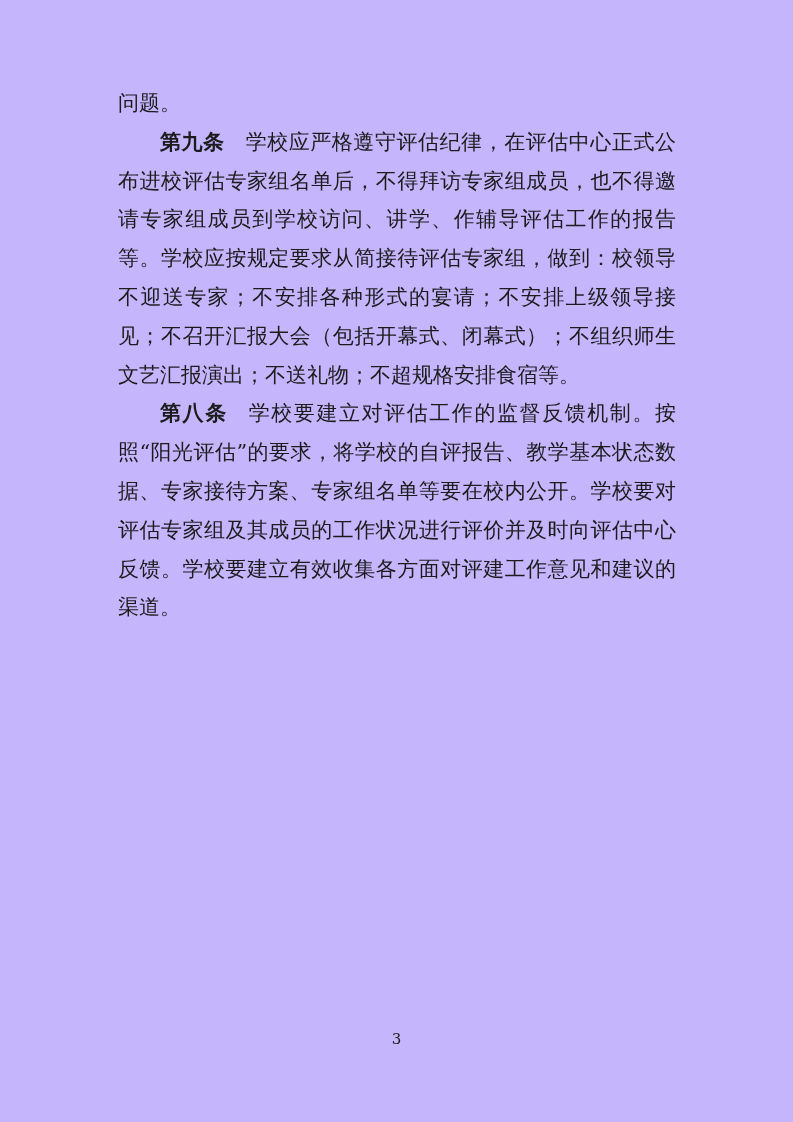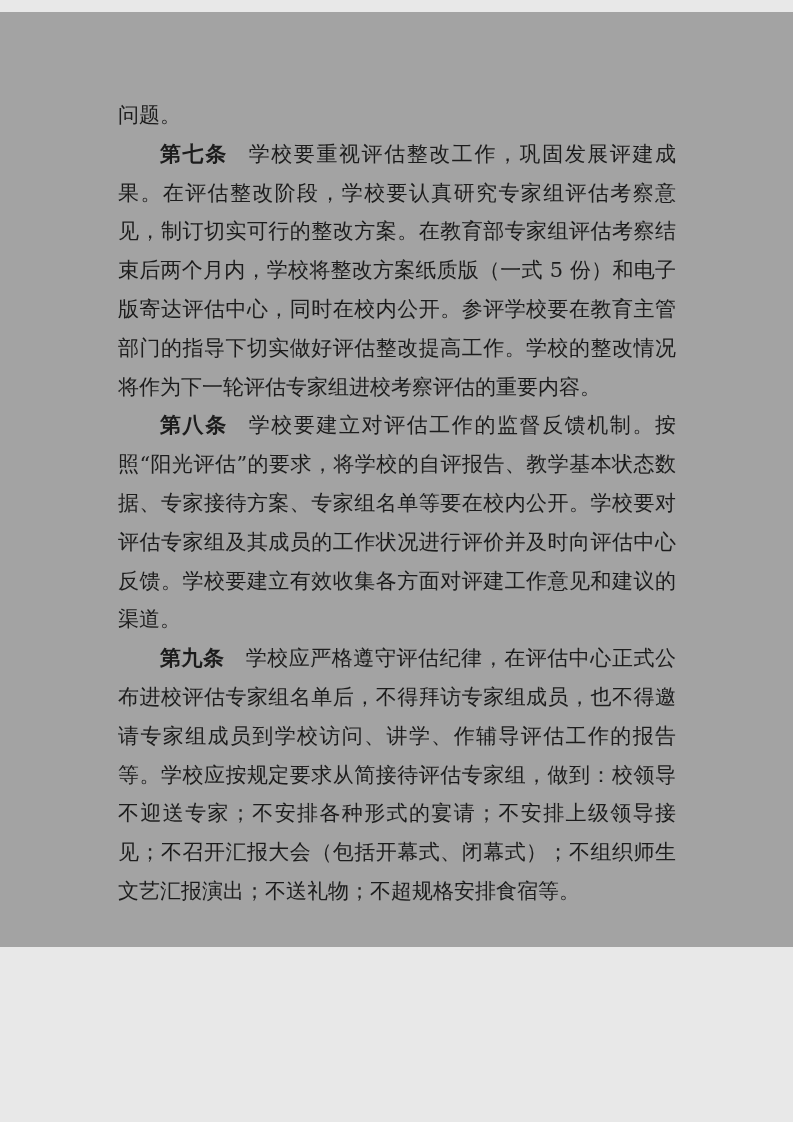--- a/index.html
+++ b/index.html
@@ -3,23 +3,23 @@
 <meta charset="utf-8">
 <style>
   html, body {
     margin: 0;
     padding: 0;
     background: #e8e8e8;
   }
   .page {
     position: relative;
     width: 793px;
-    height: 935px;
-    margin: 12px auto;
-    background: #a3a3a3;
+    height: 1122px;
+    margin: 0 auto;
+    background: #c4b5fd;
     overflow: hidden;
   }
   .text-block {
     position: absolute;
     left: 118px;
     top: 84px;
     width: 558px;
     font-family: "DejaVu Serif", "Liberation Serif", serif;
     font-size: 21px;
     line-height: 38.8px;
@@ -51,23 +51,22 @@
   }
 </style>
 </head>
 <body>
 
 <div class="page">
   <div class="text-block">
 
     <p class="para continuation"><span>问题。</span></p>
 
-    <p class="para"><span class="article-no">第七条</span><span>学校要重视评估整改工作，巩固发展评建成果。在评估整改阶段，学校要认真研究专家组评估考察意见，制订切实可行的整改方案。在教育部专家组评估考察结束后两个月内，学校将整改方案纸质版（一式 5 份）和电子版寄达评估中心，同时在校内公开。参评学校要在教育主管部门的指导下切实做好评估整改提高工作。学校的整改情况将作为下一轮评估专家组进校考察评估的重要内容。</span></p>
+
+    <p class="para"><span class="article-no">第九条</span><span>学校应严格遵守评估纪律，在评估中心正式公布进校评估专家组名单后，不得拜访专家组成员，也不得邀请专家组成员到学校访问、讲学、作辅导评估工作的报告等。学校应按规定要求从简接待评估专家组，做到：校领导不迎送专家；不安排各种形式的宴请；不安排上级领导接见；不召开汇报大会（包括开幕式、闭幕式）；不组织师生文艺汇报演出；不送礼物；不超规格安排食宿等。</span></p>
 
     <p class="para"><span class="article-no">第八条</span><span>学校要建立对评估工作的监督反馈机制。按照“阳光评估”的要求，将学校的自评报告、教学基本状态数据、专家接待方案、专家组名单等要在校内公开。学校要对评估专家组及其成员的工作状况进行评价并及时向评估中心反馈。学校要建立有效收集各方面对评建工作意见和建议的渠道。</span></p>
-
-    <p class="para"><span class="article-no">第九条</span><span>学校应严格遵守评估纪律，在评估中心正式公布进校评估专家组名单后，不得拜访专家组成员，也不得邀请专家组成员到学校访问、讲学、作辅导评估工作的报告等。学校应按规定要求从简接待评估专家组，做到：校领导不迎送专家；不安排各种形式的宴请；不安排上级领导接见；不召开汇报大会（包括开幕式、闭幕式）；不组织师生文艺汇报演出；不送礼物；不超规格安排食宿等。</span></p>
 
 
   </div>
 
   <div class="page-number">3</div>
 </div>
 
 </body></html>

